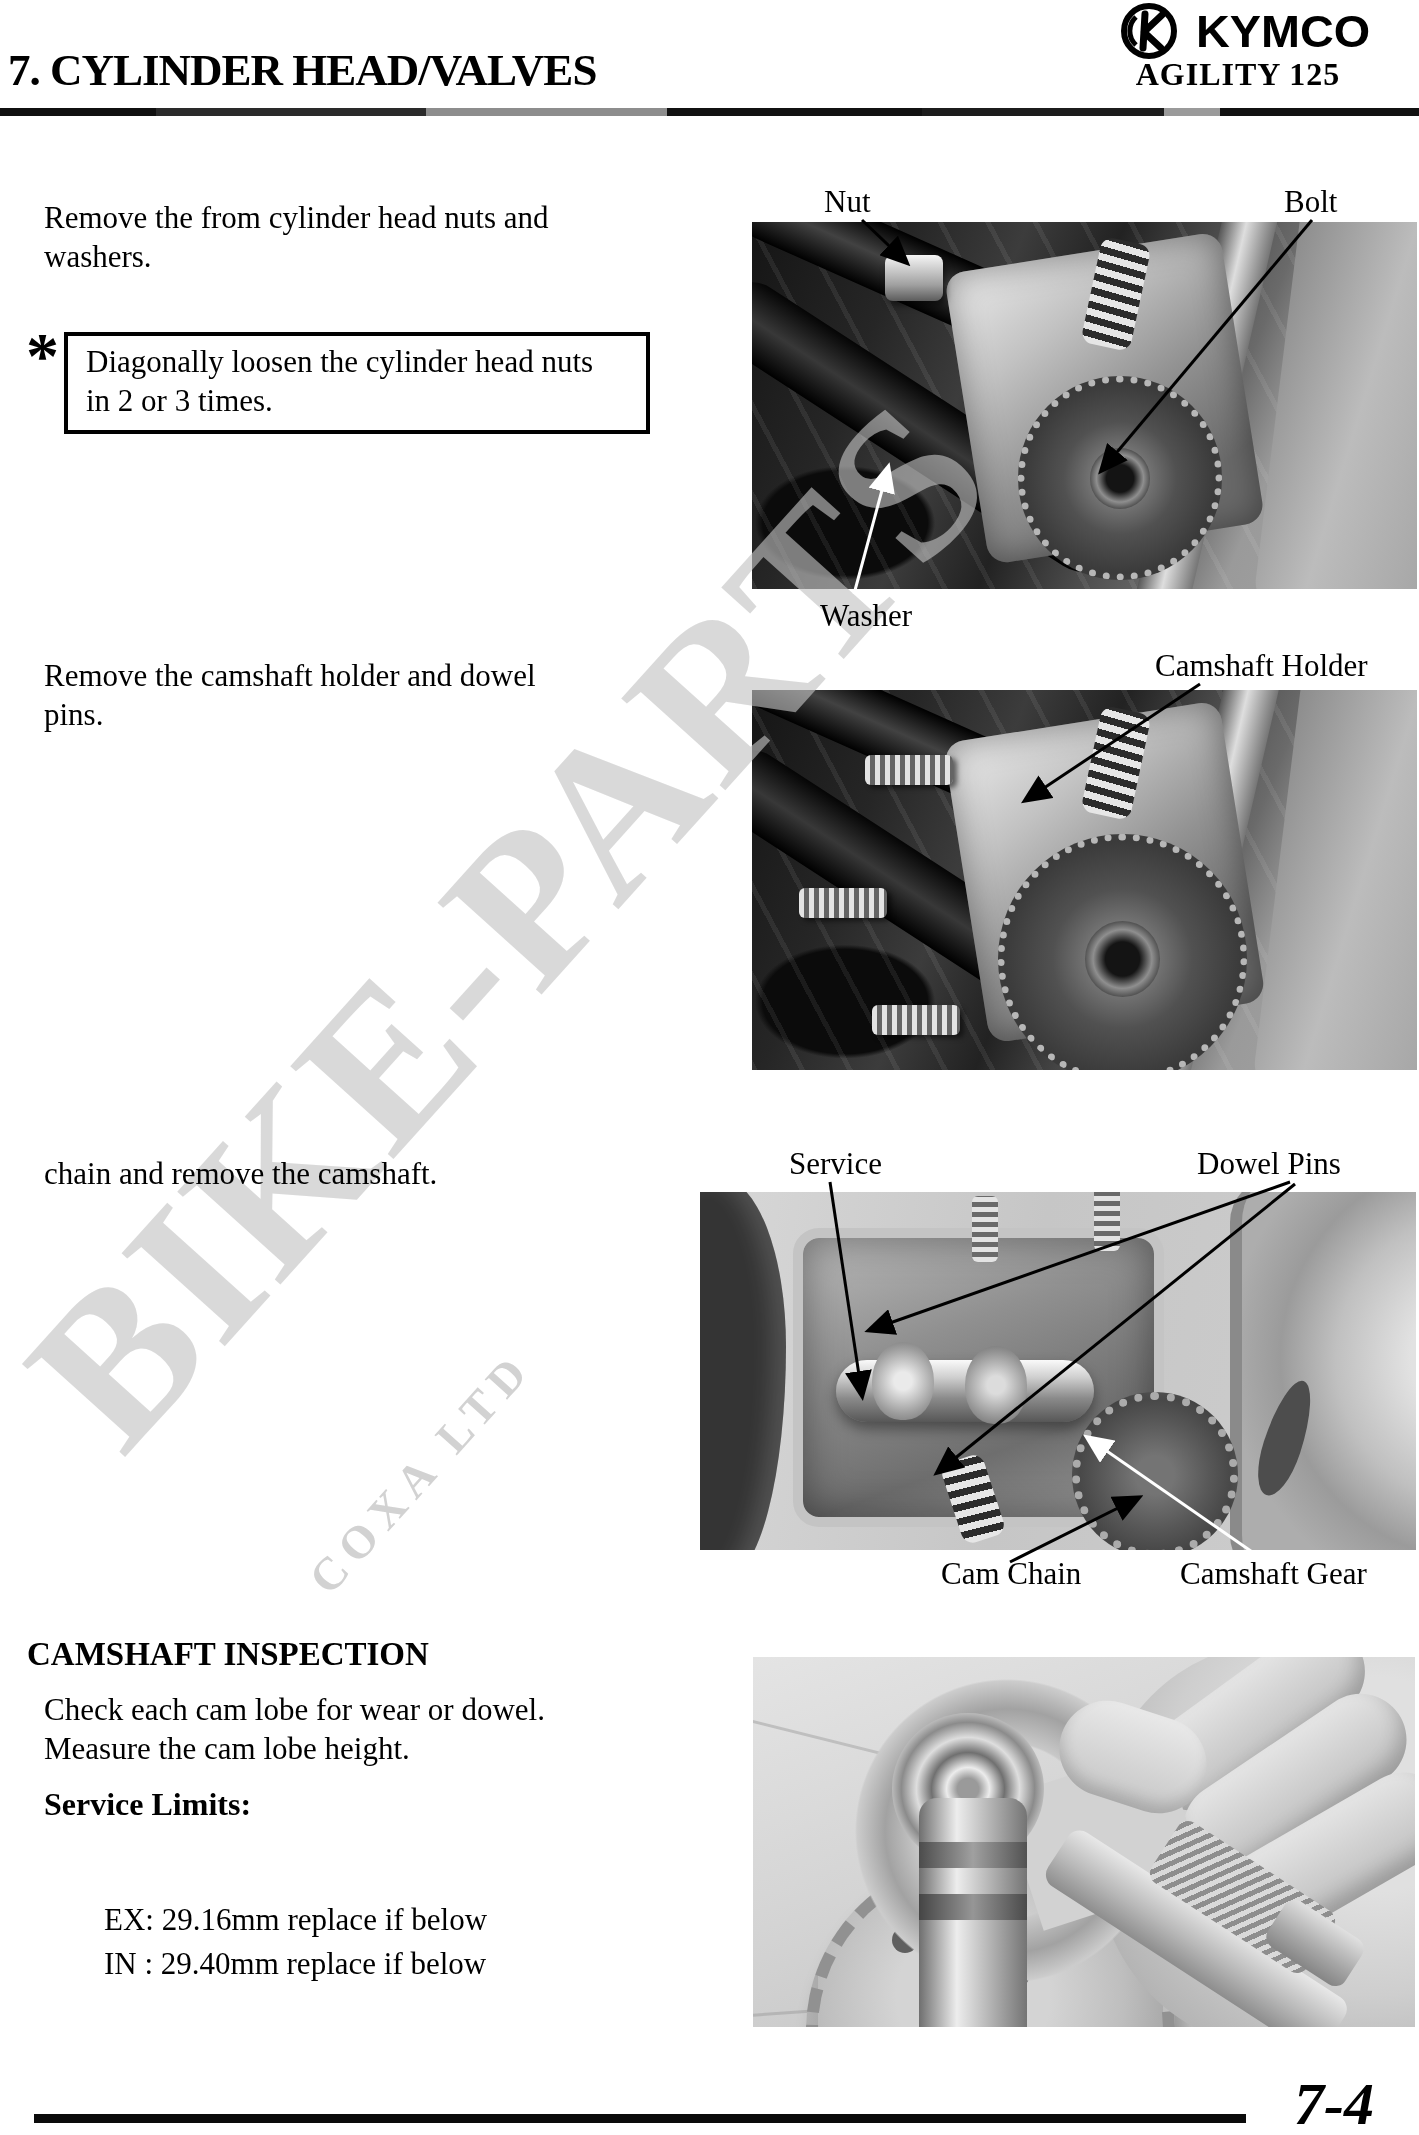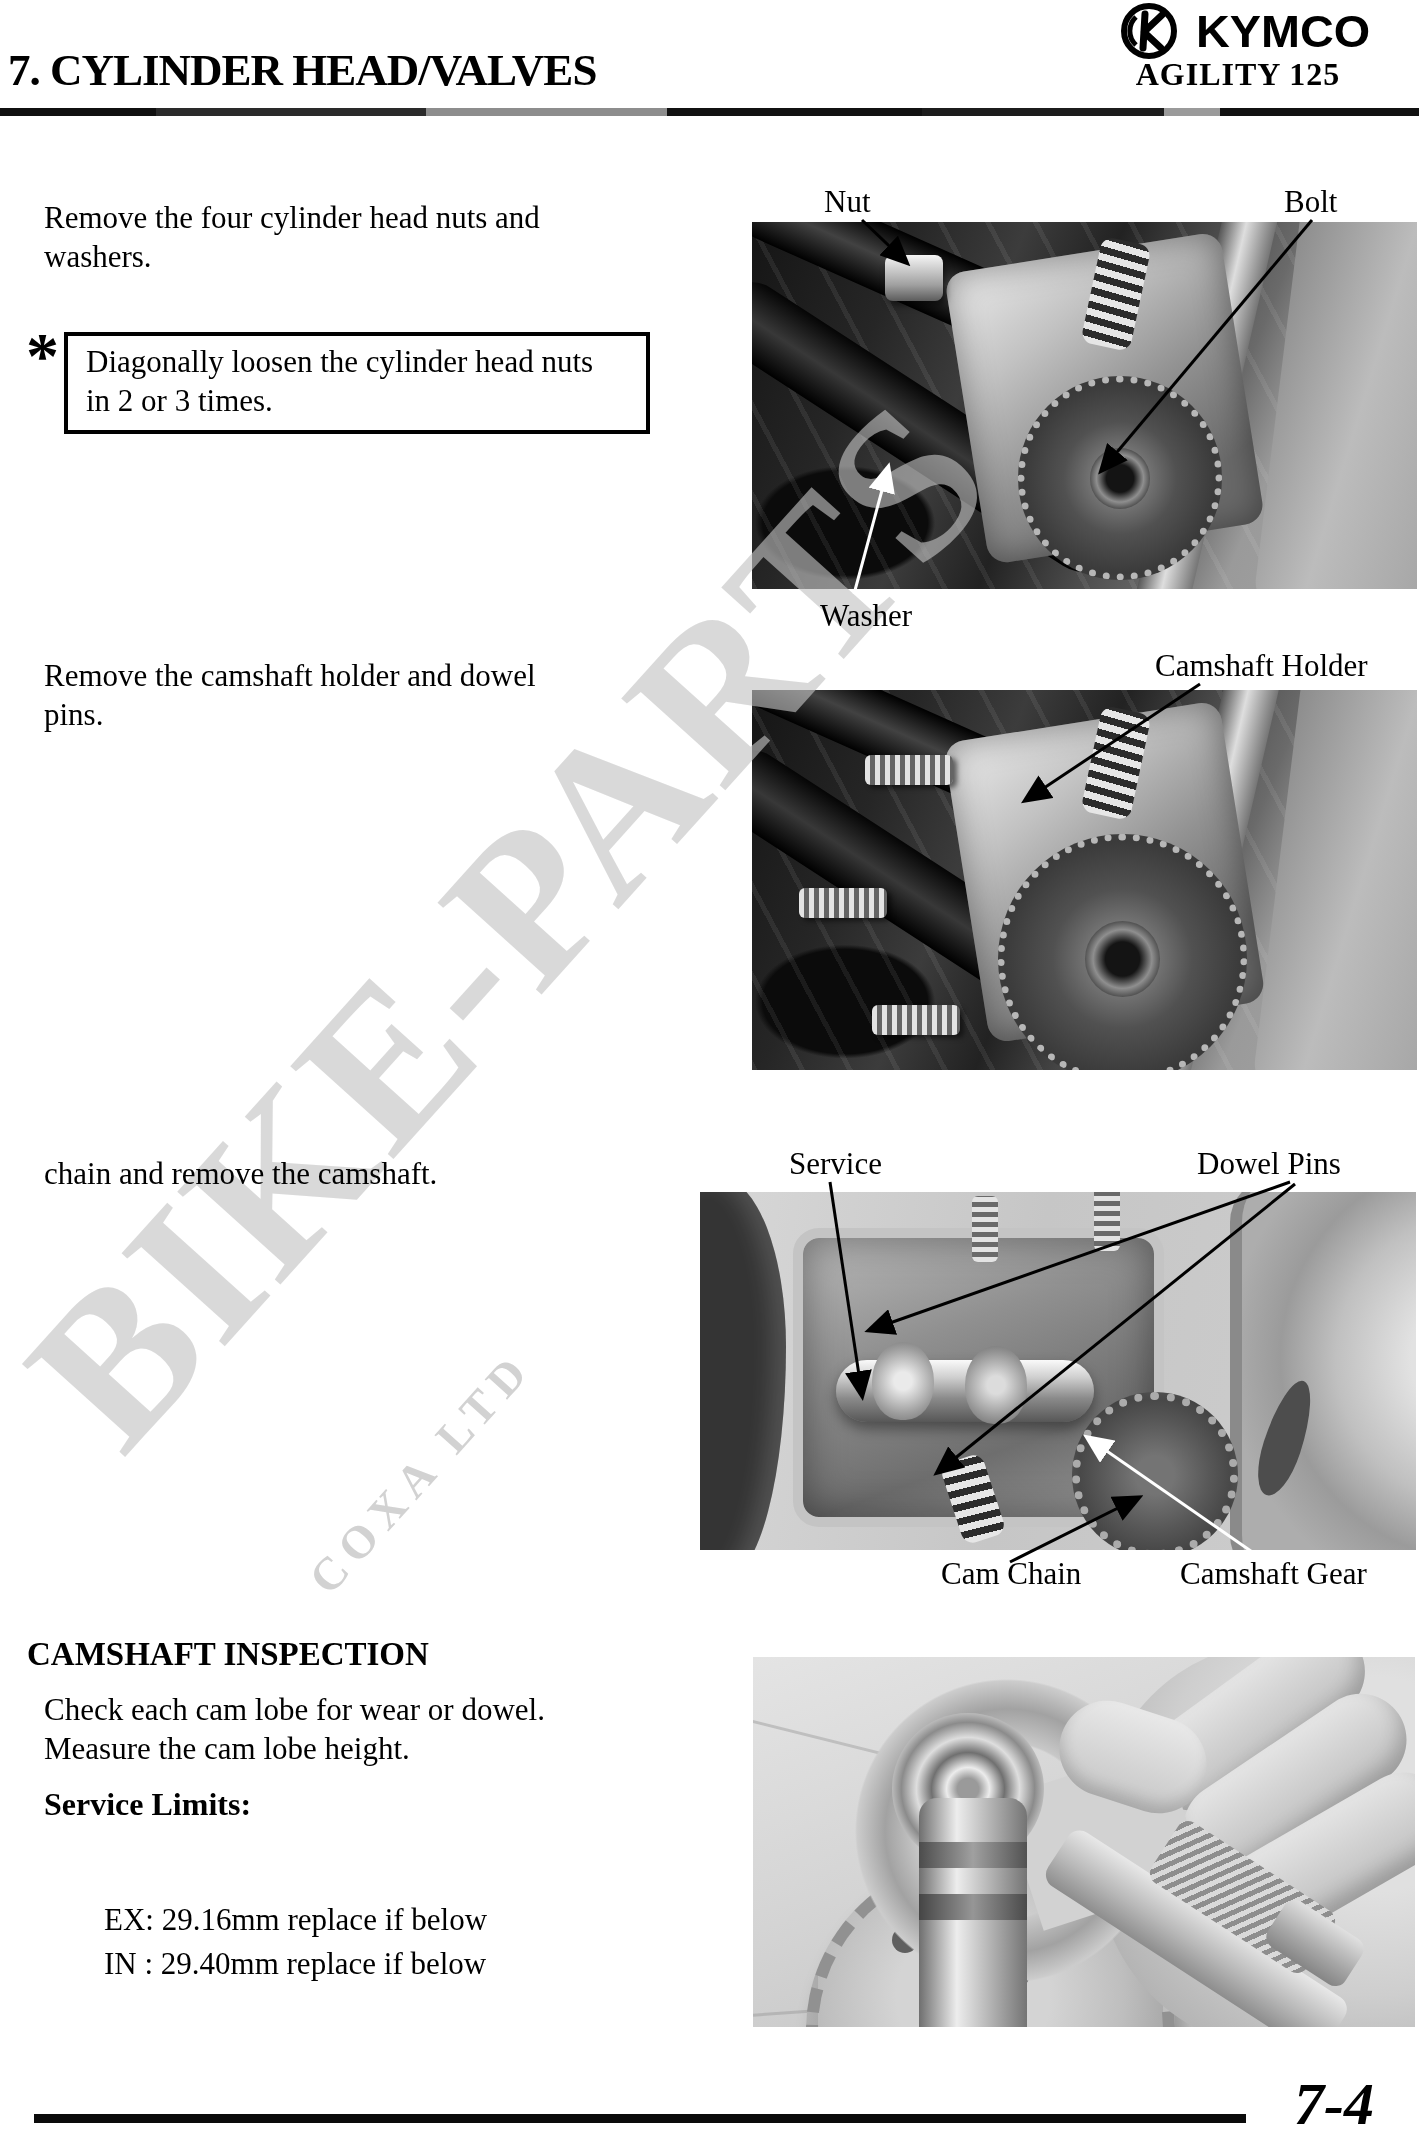--- a/index.html
+++ b/index.html
@@ -154,21 +154,21 @@
 <div class="abs brand-word">KYMCO</div>
 <div class="abs model-word">AGILITY 125</div>
 <div class="abs header-rule"></div>
 
 <div class="watermark">
   <div class="wm-main">BIKE-PARTS</div>
   <div class="wm-sub">COXA LTD</div>
 </div>
 
 <div class="abs block1">
-  <div class="tline">Remove the four cylinder head nuts and</div>
+  <div class="tline">Remove the from cylinder head nuts and</div>
   <div class="tline">washers.</div>
 </div>
 
 <div class="abs note-star">*</div>
 <div class="abs note-box">
   <div class="tline">Diagonally loosen the cylinder head nuts</div>
   <div class="tline">in 2 or 3 times.</div>
 </div>
 
 <div class="abs block2">

